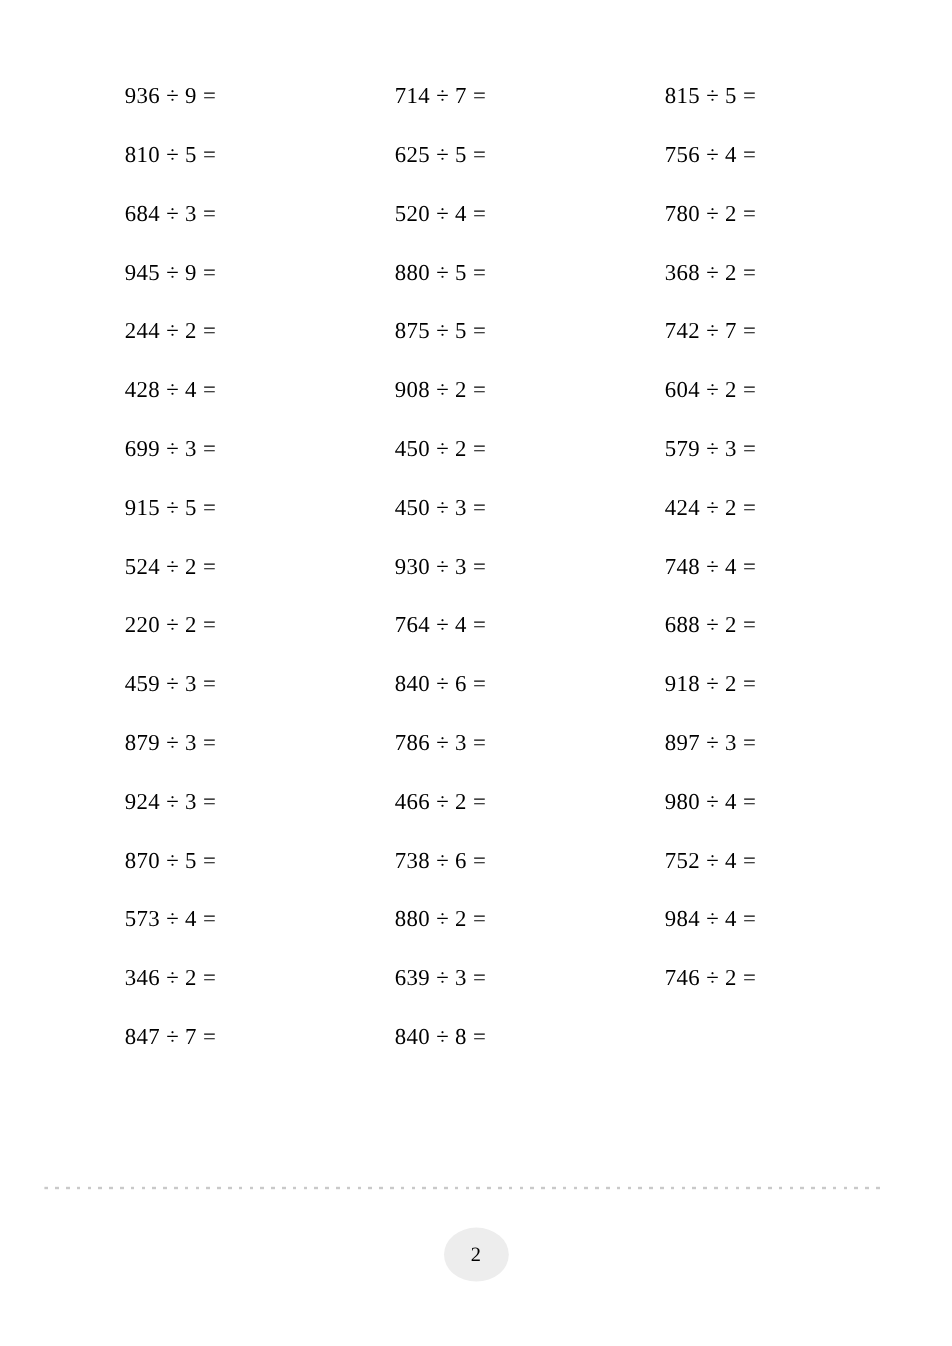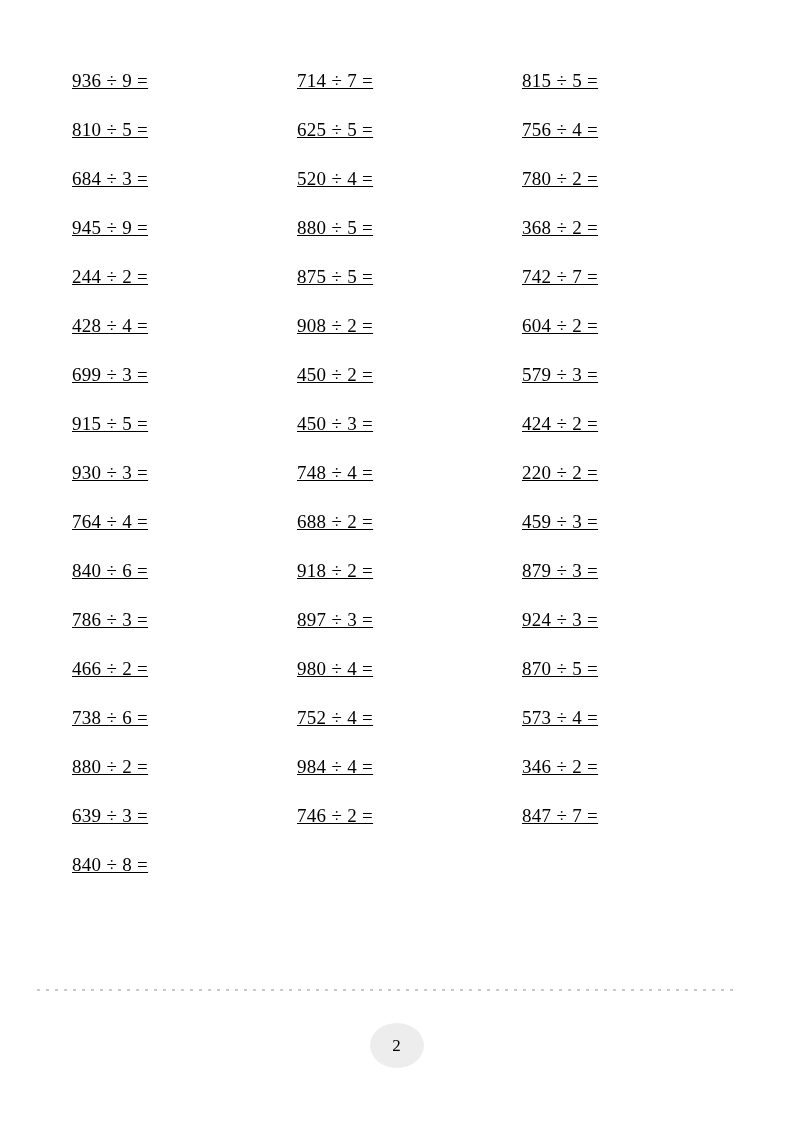--- a/index.html
+++ b/index.html
@@ -11,27 +11,26 @@
     position: relative;
     width: 793px;
     height: 1122px;
     background: #ffffff;
     overflow: hidden;
     font-family: "Liberation Serif", serif;
     color: var(--text, #000000);
   }
   .problems-grid {
     position: absolute;
-    left: 72px;
+    left: 104px;
     top: 56px;
     width: 675px;
     display: grid;
     grid-template-columns: repeat(3, 225px);
     grid-auto-rows: 49px;
-    text-decoration: underline;
   }
   .problem {
     display: flex;
     align-items: center;
     font-size: 19px;
     letter-spacing: 0.3px;
     white-space: pre;
   }
   .dashed-divider {
     position: absolute;
@@ -87,20 +86,21 @@
       <div class="problem">742 ÷ 7 =</div>
       <div class="problem">428 ÷ 4 =</div>
       <div class="problem">908 ÷ 2 =</div>
       <div class="problem">604 ÷ 2 =</div>
       <div class="problem">699 ÷ 3 =</div>
       <div class="problem">450 ÷ 2 =</div>
       <div class="problem">579 ÷ 3 =</div>
       <div class="problem">915 ÷ 5 =</div>
       <div class="problem">450 ÷ 3 =</div>
       <div class="problem">424 ÷ 2 =</div>
+      <div class="problem">524 ÷ 2 =</div>
       <div class="problem">930 ÷ 3 =</div>
       <div class="problem">748 ÷ 4 =</div>
       <div class="problem">220 ÷ 2 =</div>
       <div class="problem">764 ÷ 4 =</div>
       <div class="problem">688 ÷ 2 =</div>
       <div class="problem">459 ÷ 3 =</div>
       <div class="problem">840 ÷ 6 =</div>
       <div class="problem">918 ÷ 2 =</div>
       <div class="problem">879 ÷ 3 =</div>
       <div class="problem">786 ÷ 3 =</div>

